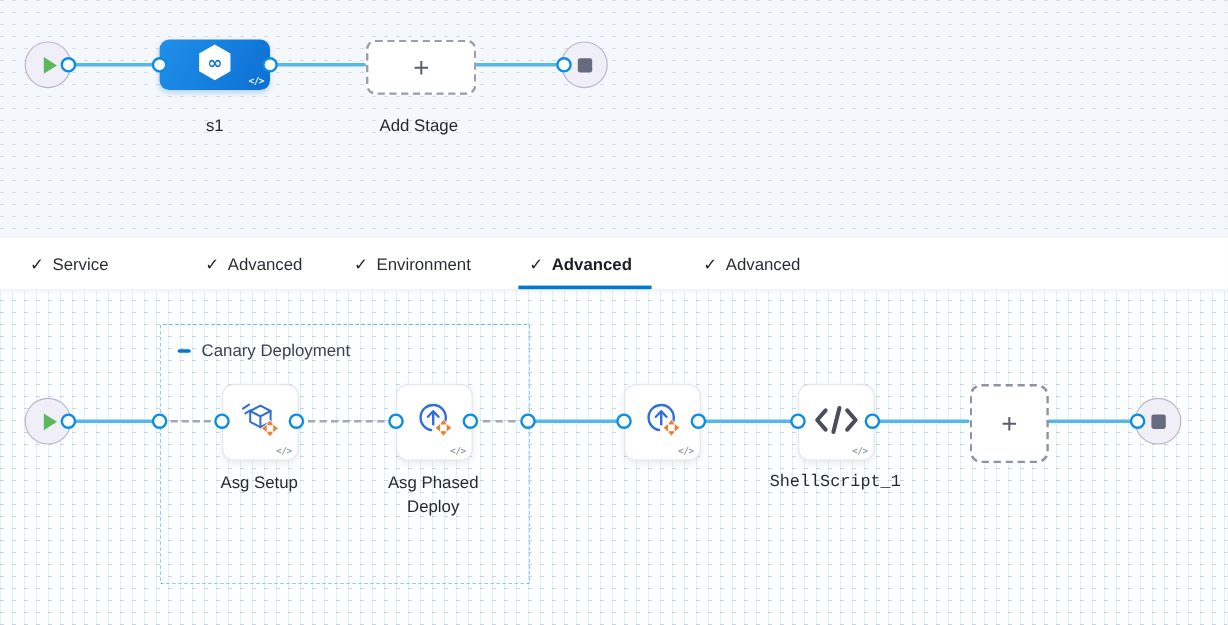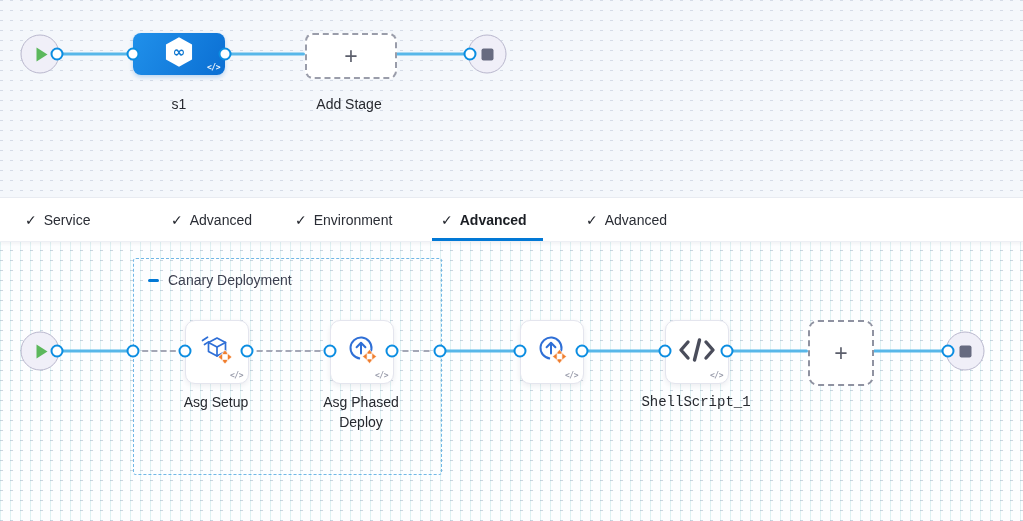--- a/index.html
+++ b/index.html
@@ -133,21 +133,21 @@
       <span class="tab-label">Advanced</span>
     </div>
     <div class="tab" style="left:586px;">
       <span class="check">✓</span>
       <span class="tab-label">Advanced</span>
     </div>
   </div>
 
   <div id="execution-canvas" class="canvas">
 
-    <div id="group-box" style="top:18px;">
+    <div id="group-box" style="top:30px;">
       <div id="group-header">
         <div class="minus-bar"></div>
         <div id="group-label">Canary Deployment</div>
       </div>
     </div>
 
     <div class="wire" style="left:57px;width:76px;top:111px;"></div>
     <div class="wire-dashed" style="left:133px;width:52px;top:111px;"></div>
     <div class="wire-dashed" style="left:247px;width:83px;top:111px;"></div>
     <div class="wire-dashed" style="left:392px;width:48px;top:111px;"></div>

